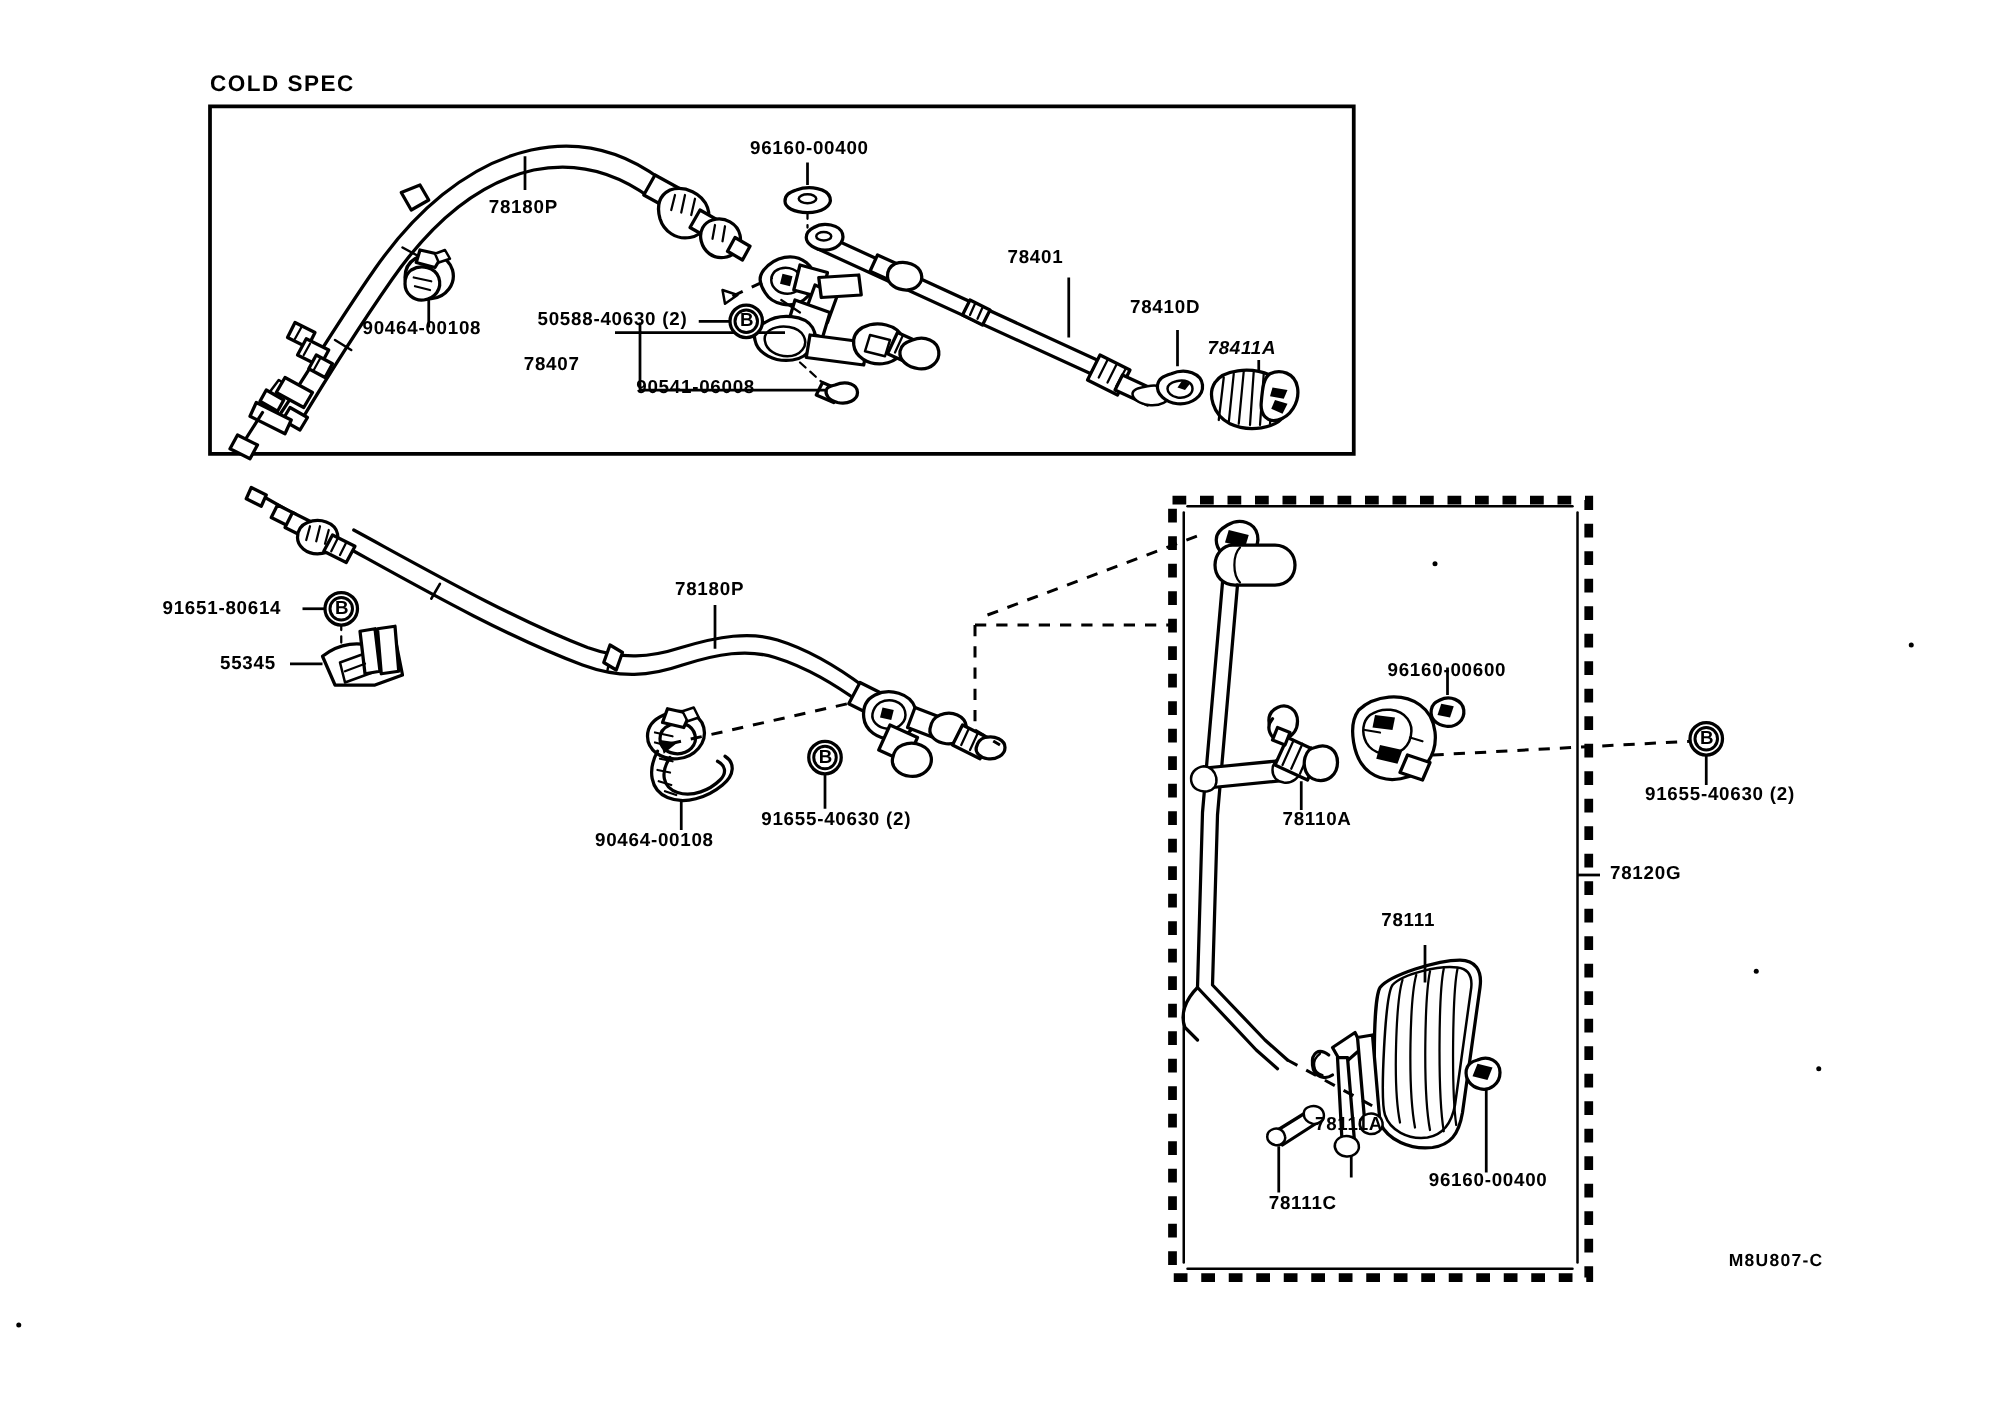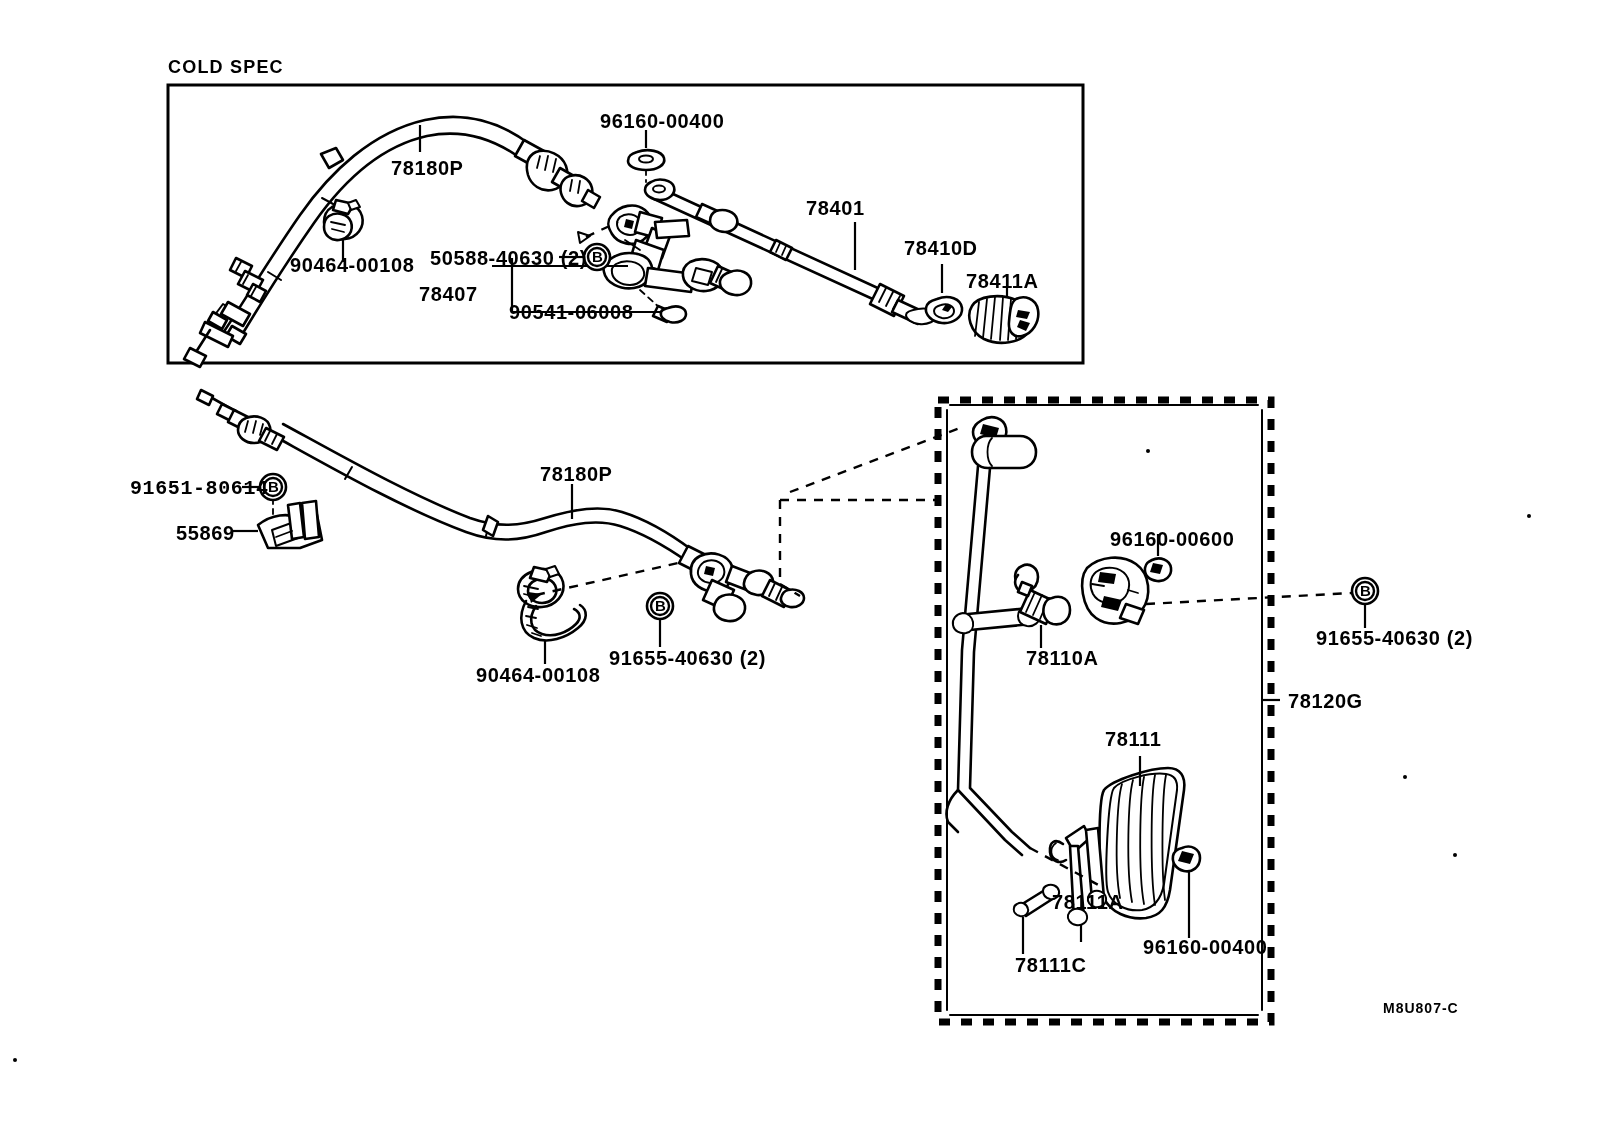--- a/index.html
+++ b/index.html
@@ -10,21 +10,21 @@
     position:relative;overflow:hidden;
     -webkit-font-smoothing:none;
   }
   #stage{position:absolute;left:0;top:0;width:1600px;height:852px;}
   svg#art{position:absolute;left:0;top:0;width:1600px;height:1142px;}
 
   .lbl{
     position:absolute;
     font-family:"Liberation Sans", sans-serif;
     font-weight:bold;
-    font-size:20px;
+    font-size:15px;
     letter-spacing:0.6px;
     color:#000;
     white-space:nowrap;
     line-height:1;
   }
   .lbl.title{font-size:18px;letter-spacing:1.2px;}
   .lbl.code{font-size:14px;letter-spacing:1px;}
 </style>
 </head>
 <body>
@@ -421,24 +421,24 @@
 <div class="lbl title" style="left:168px;top:58px;">COLD SPEC</div>
 
 <div class="lbl" style="left:391px;top:158px;">78180P</div>
 <div class="lbl" style="left:290px;top:255px;">90464-00108</div>
 <div class="lbl" style="left:600px;top:111px;">96160-00400</div>
 <div class="lbl" style="left:430px;top:248px;">50588-40630 (2)</div>
 <div class="lbl" style="left:419px;top:284px;">78407</div>
 <div class="lbl" style="left:509px;top:302px;">90541-06008</div>
 <div class="lbl" style="left:806px;top:198px;">78401</div>
 <div class="lbl" style="left:904px;top:238px;">78410D</div>
-<div class="lbl" style="left:966px;top:271px;">78411A</div>
-
-<div class="lbl" style="left:130px;top:479px;font-family:Liberation Mono, monospace;">91651-80614</div>
-<div class="lbl" style="left:176px;top:523px;">55869</div>
+<div class="lbl" style="left:966px;top:271px;font-style:italic;">78411A</div>
+
+<div class="lbl" style="left:130px;top:479px;">91651-80614</div>
+<div class="lbl" style="left:176px;top:523px;">55345</div>
 <div class="lbl" style="left:540px;top:464px;">78180P</div>
 <div class="lbl" style="left:476px;top:665px;">90464-00108</div>
 <div class="lbl" style="left:609px;top:648px;">91655-40630 (2)</div>
 
 <div class="lbl" style="left:1110px;top:509px;margin-top:20px;">96160-00600</div>
 <div class="lbl" style="left:1026px;top:648px;">78110A</div>
 <div class="lbl" style="left:1316px;top:628px;">91655-40630 (2)</div>
 <div class="lbl" style="left:1105px;top:729px;">78111</div>
 <div class="lbl" style="left:1052px;top:892px;">78111A</div>
 <div class="lbl" style="left:976px;top:955px;margin-left:39px;">78111C</div>

